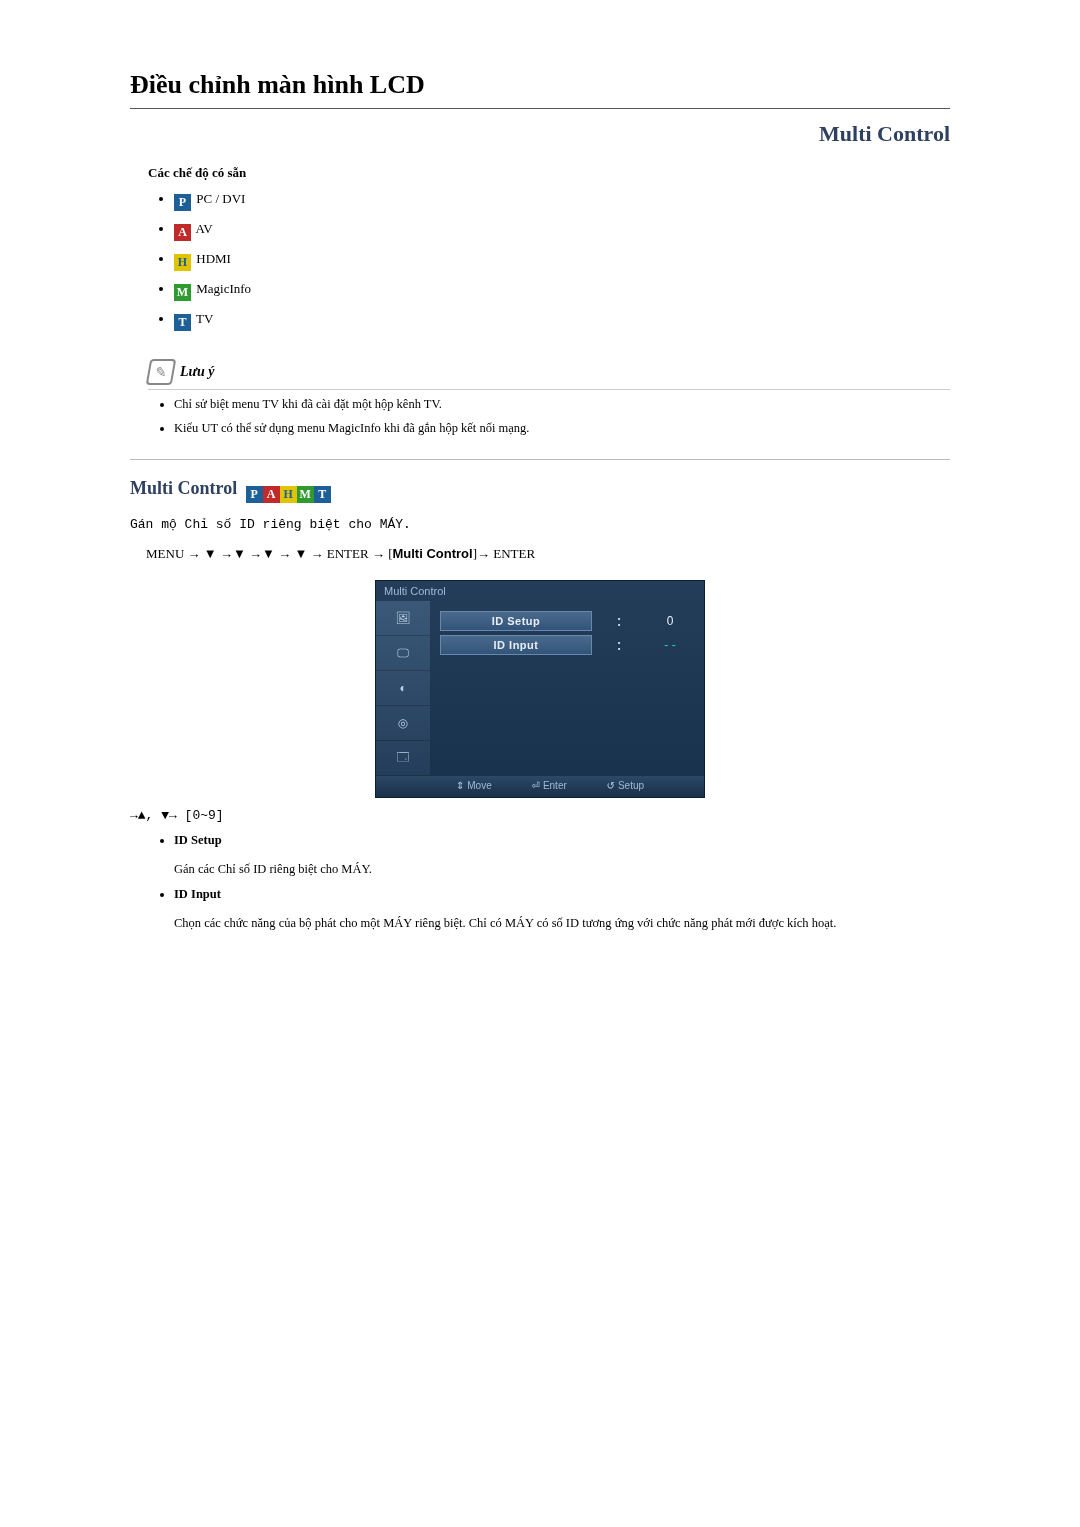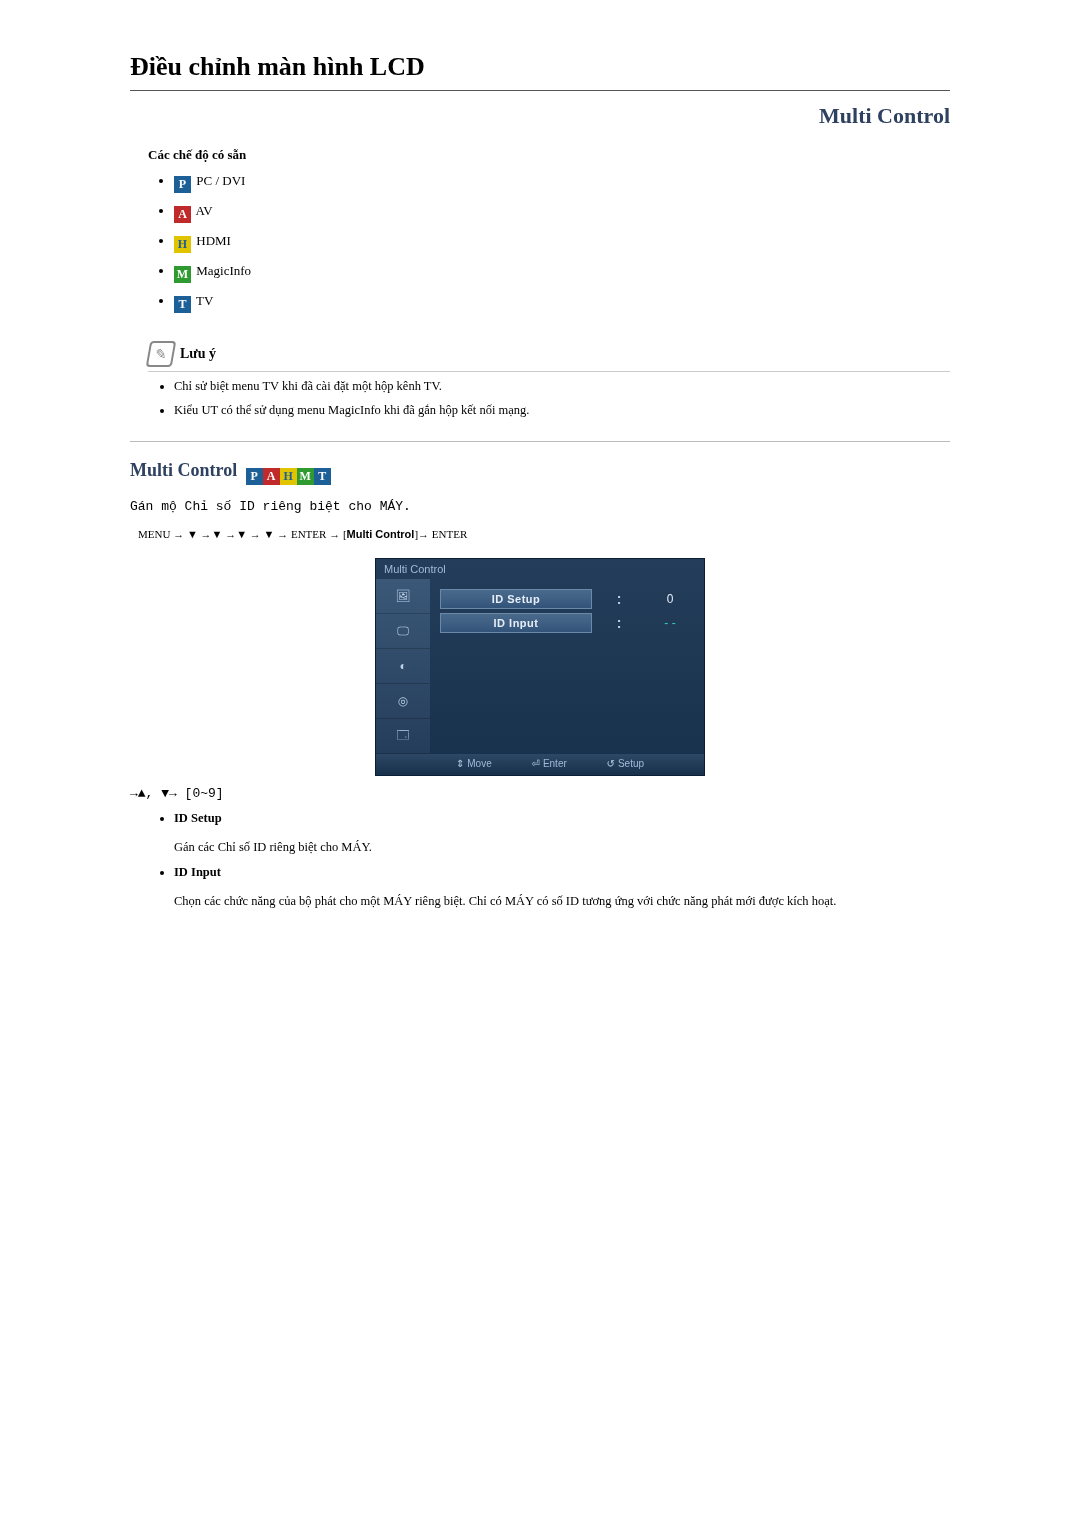--- a/index.html
+++ b/index.html
@@ -6,21 +6,21 @@
     margin: 0;
     padding: 0;
     background: #fff;
     width: 1080px;
   }
   body {
     font-family: "Times New Roman", Times, serif;
     color: #000;
   }
   .page {
-    padding: 52px 130px 60px 130px; 
+    padding: 70px 130px 60px 130px; 
   }
 
   
   .h1 {
     font-size: 26px;
     font-weight: bold;
     margin: 0 0 4px 0;
     padding-bottom: 4px;
   }
   .rule-top {
@@ -96,41 +96,42 @@
     border-radius: 4px;
     transform: skewX(-10deg);
     align-items: center;
     justify-content: center;
     color: #888;
     font-size: 14px;
   }
   .note-header .label {
     font-weight: bold;
     font-size: 14px;
+    font-style: italic;
   }
   ul.note-list {
     margin: 4px 0 8px 44px;
     padding: 0;
   }
   ul.note-list li {
     list-style: disc;
     font-size: 12.5px;
     margin: 6px 0;
     line-height: 1.4;
   }
 
   
   p.body {
     font-size: 13px;
     margin: 10px 0;
     font-family: Liberation Mono, monospace;
   }
   p.nav-seq {
-    font-size: 11px;
-    margin: 14px 0 18px 8px;
+    font-size: 13px;
+    margin: 14px 0 18px 16px;
   }
   .bold { font-weight: bold; }
 
   
   .icon-strip {
     display: inline-flex;
     gap: 0;
     vertical-align: -4px;
     margin-left: 4px;
   }

